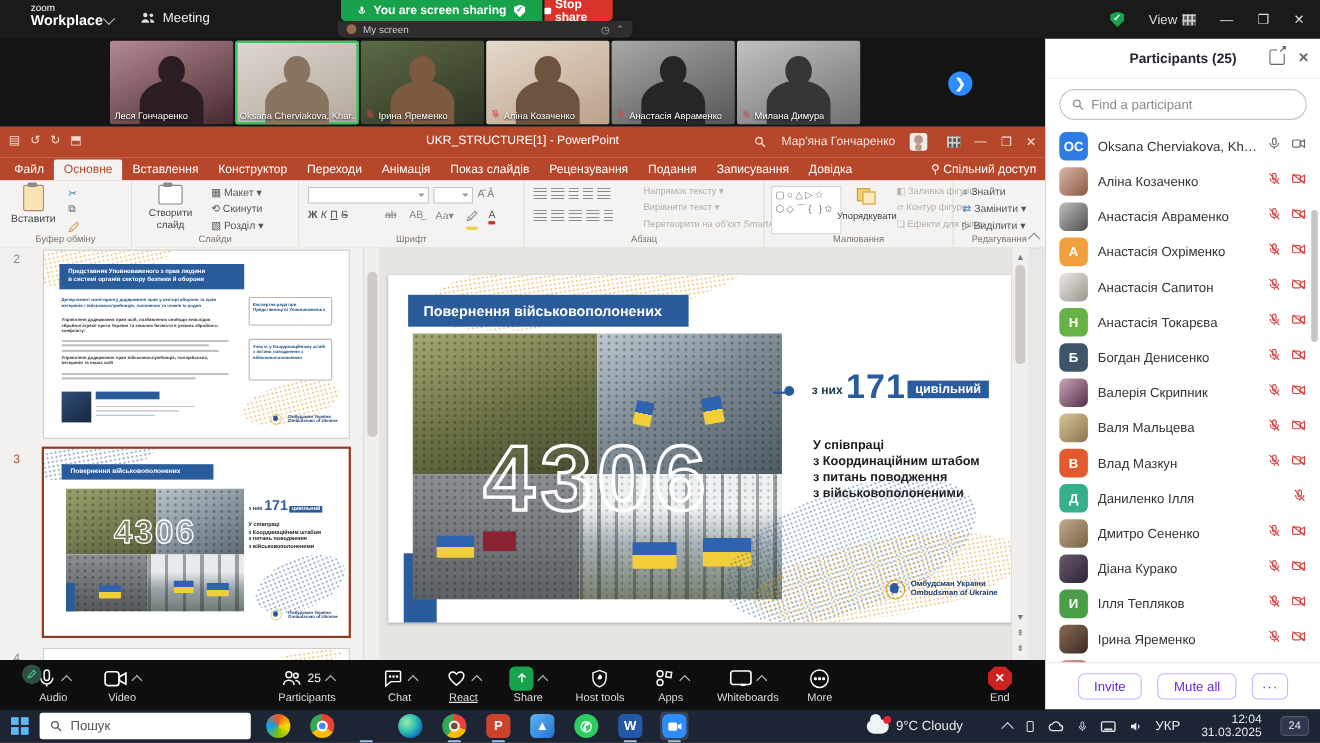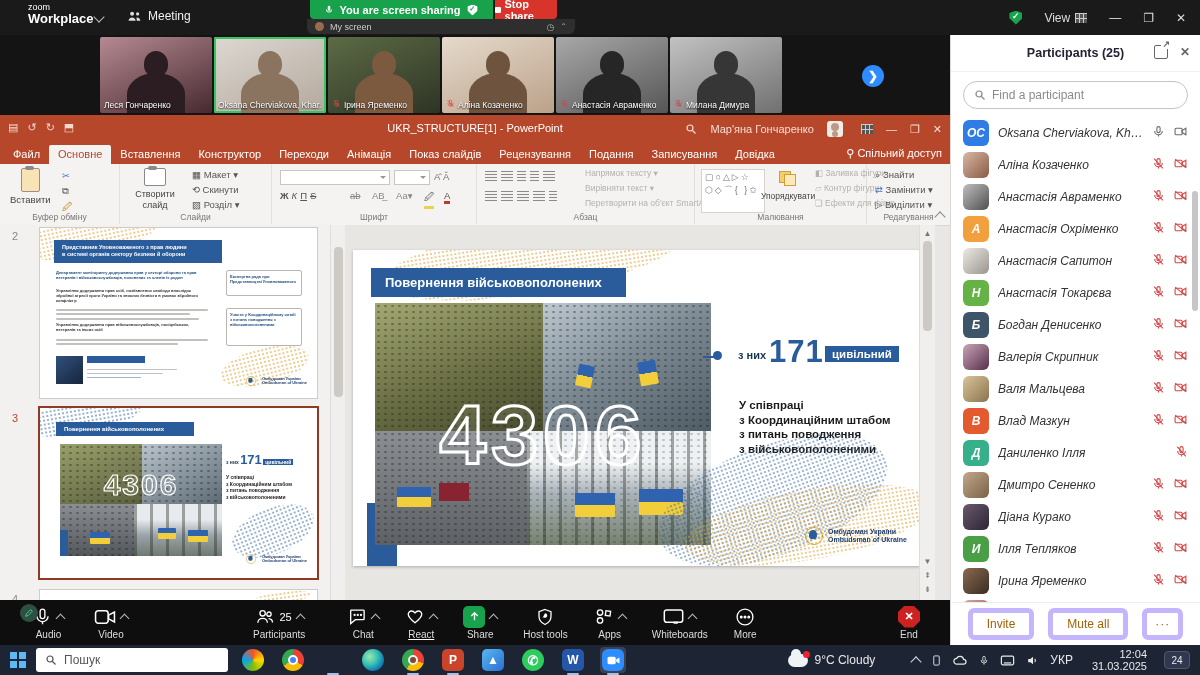--- a/index.html
+++ b/index.html
@@ -110,28 +110,28 @@
   .vbtn{position:absolute;left:0;width:15px;text-align:center;font-size:8px;color:#777;}
   
   .panel{position:absolute;left:950px;top:35px;width:250px;height:610px;background:#fff;z-index:35;display:flex;flex-direction:column;border-left:1px solid #d9d9d9;box-sizing:border-box;}
   .p-head{height:36px;position:relative;display:flex;align-items:center;justify-content:center;
     font-size:12.5px;font-weight:bold;color:#232333;border-bottom:1px solid #f0f0f0;}
   .p-head .hicons{position:absolute;right:10px;top:10px;display:flex;gap:12px;color:#666;font-size:12px;}
   .popout{width:12px;height:12px;border:1.5px solid #666;border-radius:2px;position:relative;}
   .popout::after{content:"↗";position:absolute;right:-3px;top:-7px;font-size:9px;background:#fff;padding-left:1px;}
   .p-search{margin:9px 12px 6px;height:26px;border:1px solid #c4c4c4;border-radius:14px;display:flex;align-items:center;gap:6px;padding:0 10px;color:#8a8a8a;font-size:12px;}
   .plist{flex:1;overflow:hidden;position:relative;padding-top:2px;}
-  .prow{height:32px;display:flex;align-items:center;padding:0 12px;gap:9px;font-style:italic;}
+  .prow{height:32px;display:flex;align-items:center;padding:0 12px;gap:9px;}
   .pav{width:26px;height:26px;border-radius:6px;flex:0 0 26px;display:flex;align-items:center;justify-content:center;
     color:#fff;font-size:12px;font-weight:bold;}
   .pname{flex:1;font-size:12px;color:#333;white-space:nowrap;overflow:hidden;text-overflow:ellipsis;}
   .picons{display:flex;gap:8px;align-items:center;}
   .pscroll{position:absolute;right:2px;top:76px;width:6px;height:120px;background:#c6c6c6;border-radius:3px;}
   .p-foot{height:42px;border-top:1px solid #ececec;display:flex;align-items:center;justify-content:center;gap:14px;}
-  .pbtn{border:5px solid #c4b5fd;border-radius:6px;background:#fff;font-size:12px;color:#a16207;padding:4px 14px;}
+  .pbtn{border:1px solid #c4b5fd;border-radius:6px;background:#fff;font-size:12px;color:#6d28d9;padding:4px 14px;}
   .pbtn.sqr{padding:4px 8px;letter-spacing:1px;}
   
   .ztool{position:absolute;left:0;top:600px;width:950px;height:45px;background:#0e0e0e;z-index:36;display:flex;align-items:center;color:#fff;}
   .zbtn{display:flex;flex-direction:column;align-items:center;gap:1px;position:relative;}
   .zbtn .lab{font-size:10px;color:#ddd;white-space:nowrap;}
   .zbtn .icw{height:22px;display:flex;align-items:center;gap:5px;}
   .caret{width:6px;height:6px;border-top:1.6px solid #bbb;border-right:1.6px solid #bbb;transform:rotate(-45deg);margin-top:4px;}
   .badge25{font-size:11px;color:#fff;}
   .sharebox{width:22px;height:22px;border-radius:5px;background:#17a24b;display:flex;align-items:center;justify-content:center;}
   .endhex{width:22px;height:22px;background:#c22;clip-path:polygon(30% 0,70% 0,100% 30%,100% 70%,70% 100%,30% 100%,0 70%,0 30%);

